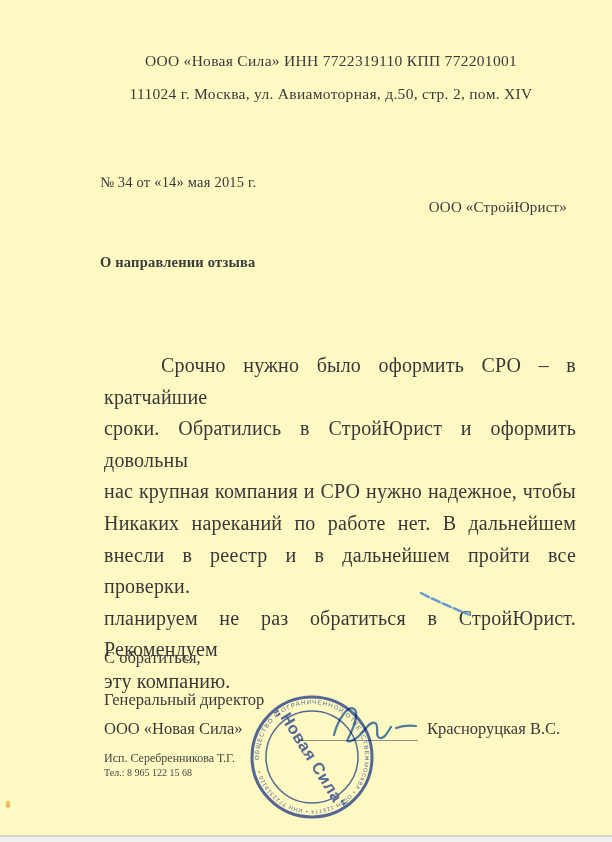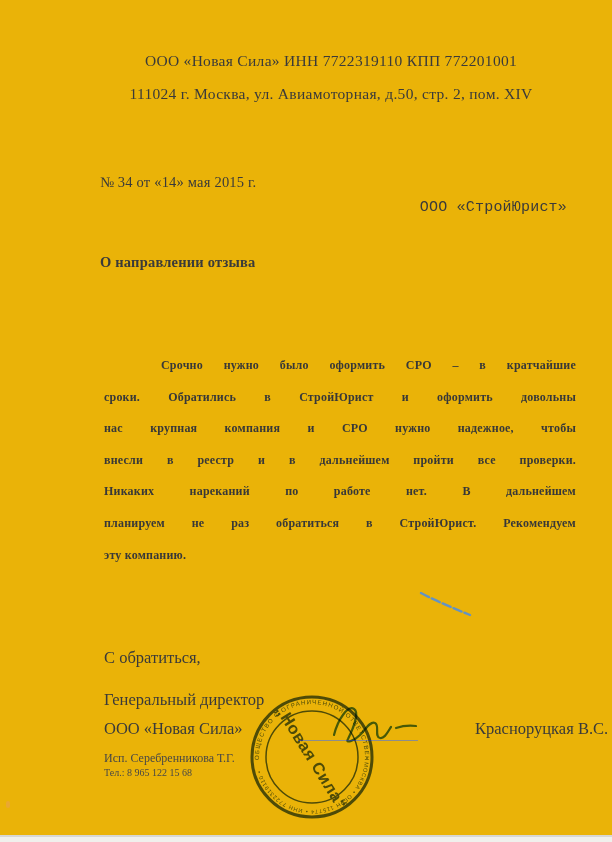--- a/index.html
+++ b/index.html
@@ -1,40 +1,40 @@
 <!DOCTYPE html>
 <html><head>
 <meta charset="utf-8">
 <style>
   html,body { margin:0; padding:0; background:#e8e8e8; }
   .page {
     position:relative; width:612px; height:842px; margin:0 auto;
-    background:#eab308; overflow:hidden;
+    background:#fef9c3; overflow:hidden;
     font-family:"Liberation Serif", serif; color:#3a3a3a;
   }
   .letterhead {
     position:absolute; left:95px; right:45px; top:44px;
     text-align:center; font-size:15.5px; line-height:33px; letter-spacing:0.3px;
   }
   .ref-line { position:absolute; left:100px; top:174px; font-size:14.5px; letter-spacing:0.2px; }
-  .recipient { position:absolute; right:45px; top:199px; font-size:15px; letter-spacing:0.2px;font-family:Liberation Mono, monospace; }
+  .recipient { position:absolute; right:45px; top:199px; font-size:15px; letter-spacing:0.2px; }
   .subject { position:absolute; left:100px; top:254px; font-size:14.5px; font-weight:bold; letter-spacing:0.2px; }
 
   .body-text {
     position:absolute; left:104px; top:350px; width:472px;
-    font-size:12px; line-height:31.6px; letter-spacing:0.2px; color:#383838;font-weight:bold;
+    font-size:20px; line-height:31.6px; letter-spacing:0.2px; color:#383838;
   }
   .jline { text-align:justify; text-align-last:justify; }
   .jline.indent { text-indent:57px; }
   .lastline { text-align:right; text-align-last:left; }
 
   .regards   { position:absolute; left:104px; top:648px; font-size:16.5px; }
   .job-title { position:absolute; left:104px; top:690px; font-size:16.5px; }
   .company   { position:absolute; left:104px; top:719px; font-size:16.5px; }
-  .signer    { position:absolute; left:427px; top:719px; font-size:16.5px;margin-left:48px; }
+  .signer    { position:absolute; left:427px; top:719px; font-size:16.5px; }
   .sig-line  { position:absolute; left:298px; top:740px; width:120px; height:1px; background:#8d8d8d; }
 
   .exec  { position:absolute; left:104px; top:751px; font-size:12px; color:#474747; }
   .phone { position:absolute; left:104px; top:767px; font-size:10px; color:#474747; }
 
   .stamp { position:absolute; left:244px; top:689px; width:136px; height:136px;
            opacity:0.88; mix-blend-mode:multiply; }
   .signature { position:absolute; left:328px; top:697px; mix-blend-mode:multiply; }
   .pen-mark  { position:absolute; left:418px; top:588px; opacity:0.9; }
 
@@ -54,22 +54,22 @@
   </div>
 
   <div class="ref-line">№ 34 от «14» мая 2015 г.</div>
   <div class="recipient">ООО «СтройЮрист»</div>
   <div class="subject">О направлении отзыва</div>
 
   <div class="body-text">
     <div class="jline indent">Срочно нужно было оформить СРО – в кратчайшие</div>
     <div class="jline">сроки. Обратились в СтройЮрист и оформить довольны</div>
     <div class="jline">нас крупная компания и СРО нужно надежное, чтобы</div>
+    <div class="jline">Никаких нареканий по работе нет. В дальнейшем</div>
     <div class="jline">внесли в реестр и в дальнейшем пройти все проверки.</div>
-    <div class="jline">Никаких нареканий по работе нет. В дальнейшем</div>
     <div class="jline">планируем не раз обратиться в СтройЮрист. Рекомендуем</div>
     <div class="lastline">эту компанию.</div>
   </div>
 
   <div class="regards">С обратиться,</div>
   <div class="job-title">Генеральный директор</div>
   <div class="company">ООО «Новая Сила»</div>
   <div class="sig-line"></div>
   <div class="signer">Красноруцкая В.С.</div>
 

